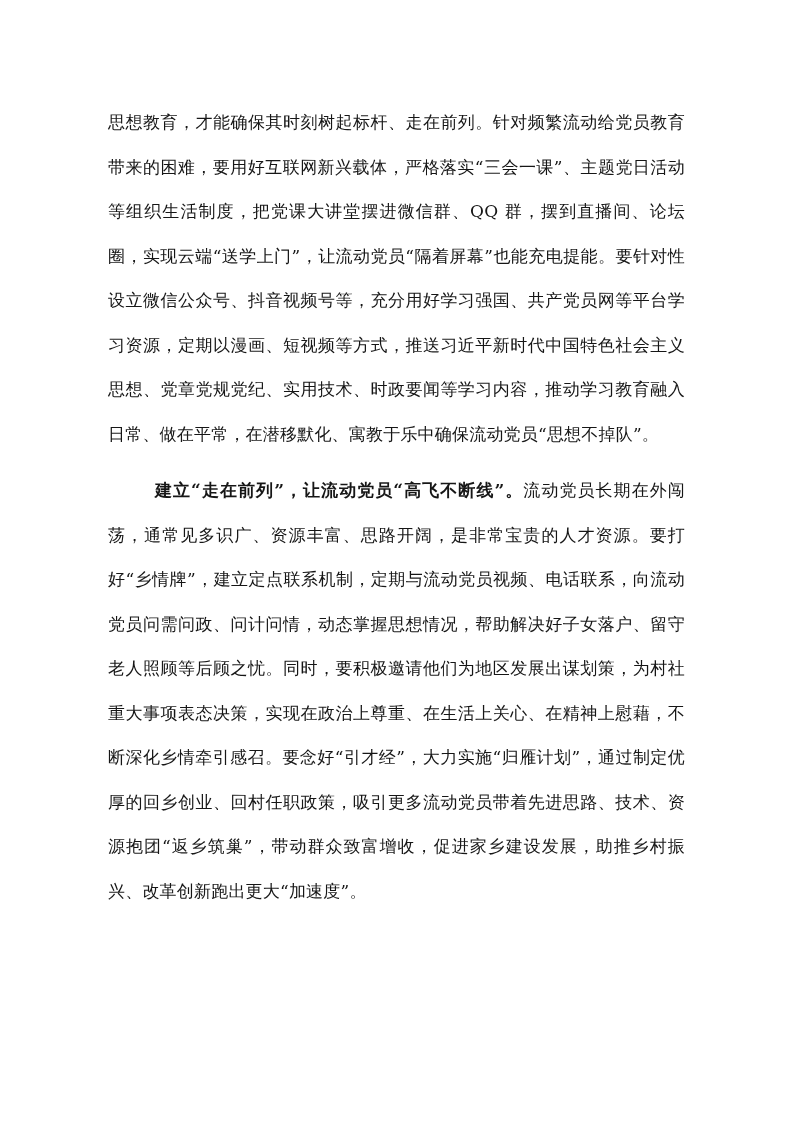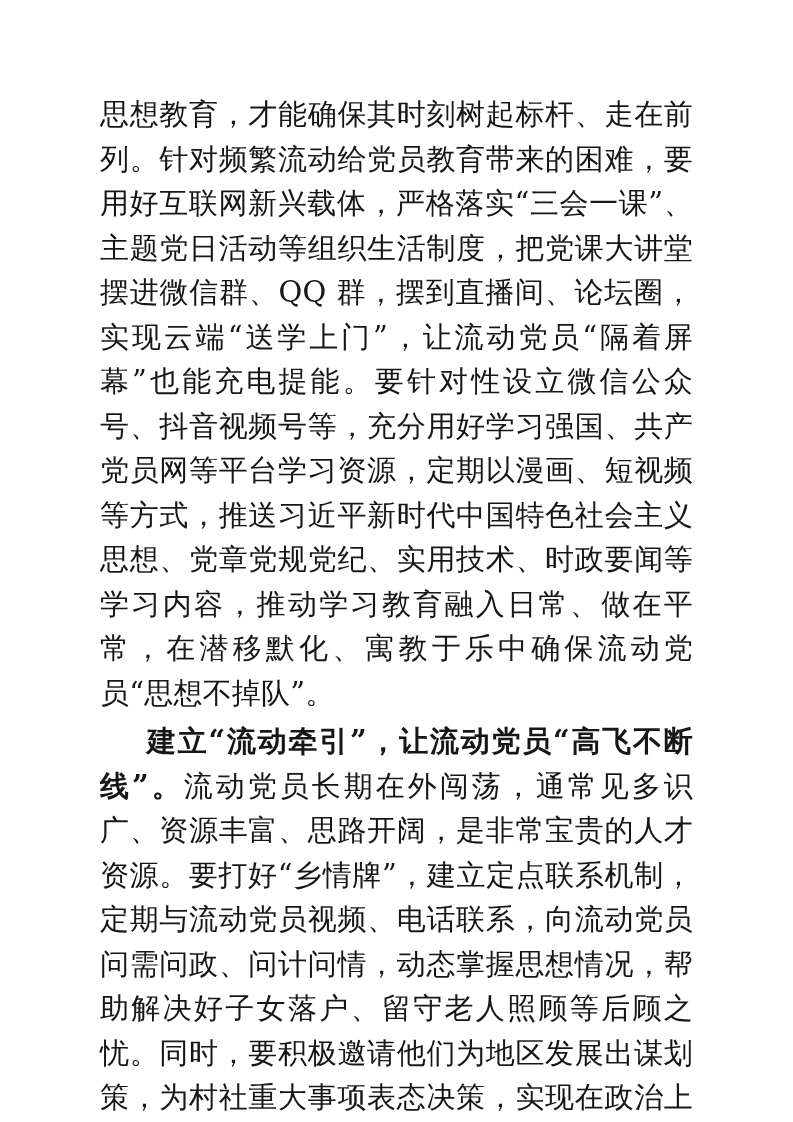--- a/index.html
+++ b/index.html
@@ -18,22 +18,22 @@
     width: 793px;
     height: 1122px;
     background: #ffffff;
     box-sizing: border-box;
     padding: 88px 96px 60px 96px;
   }
   .doc-body {
     width: 601px;
   }
   p.para {
-    margin: 4px;
-    font-size: 29px;
+    margin: 12px;
+    font-size: 17px;
     line-height: 44.5px;
     text-align: justify;
     text-justify: inter-ideograph;
     letter-spacing: 0.2px;
     color: #161616;
   }
   p.para + p.para {
     margin-top: 0px;
   }
   p.indent {
@@ -44,16 +44,16 @@
   }
 </style>
 </head>
 <body>
 
 <div class="page">
   <div class="doc-body">
 
     <p class="para">思想教育，才能确保其时刻树起标杆、走在前列。针对频繁流动给党员教育带来的困难，要用好互联网新兴载体，严格落实“三会一课”、主题党日活动等组织生活制度，把党课大讲堂摆进微信群、QQ 群，摆到直播间、论坛圈，实现云端“送学上门”，让流动党员“隔着屏幕”也能充电提能。要针对性设立微信公众号、抖音视频号等，充分用好学习强国、共产党员网等平台学习资源，定期以漫画、短视频等方式，推送习近平新时代中国特色社会主义思想、党章党规党纪、实用技术、时政要闻等学习内容，推动学习教育融入日常、做在平常，在潜移默化、寓教于乐中确保流动党员“思想不掉队”。</p>
 
-    <p class="para indent"><span class="bold-lead">建立“流动牵引”，让流动党员“高飞不断线”。</span><span>流动党员长期在外闯荡，通常见多识广、资源丰富、思路开阔，是非常宝贵的人才资源。要打好“乡情牌”，建立定点联系机制，定期与流动党员视频、电话联系，向流动党员问需问政、问计问情，动态掌握思想情况，帮助解决好子女落户、留守老人照顾等后顾之忧。同时，要积极邀请他们为地区发展出谋划策，为村社重大事项表态决策，实现在政治上尊重、在生活上关心、在精神上慰藉，不断深化乡情牵引感召。要念好“引才经”，大力实施“归雁计划”，通过制定优厚的回乡创业、回村任职政策，吸引更多流动党员带着先进思路、技术、资源抱团“返乡筑巢”，带动群众致富增收，促进家乡建设发展，助推乡村振兴、改革创新跑出更大“加速度”。</span></p>
+    <p class="para indent"><span class="bold-lead">建立“走在前列”，让流动党员“高飞不断线”。</span><span>流动党员长期在外闯荡，通常见多识广、资源丰富、思路开阔，是非常宝贵的人才资源。要打好“乡情牌”，建立定点联系机制，定期与流动党员视频、电话联系，向流动党员问需问政、问计问情，动态掌握思想情况，帮助解决好子女落户、留守老人照顾等后顾之忧。同时，要积极邀请他们为地区发展出谋划策，为村社重大事项表态决策，实现在政治上尊重、在生活上关心、在精神上慰藉，不断深化乡情牵引感召。要念好“引才经”，大力实施“归雁计划”，通过制定优厚的回乡创业、回村任职政策，吸引更多流动党员带着先进思路、技术、资源抱团“返乡筑巢”，带动群众致富增收，促进家乡建设发展，助推乡村振兴、改革创新跑出更大“加速度”。</span></p>
 
   </div>
 </div>
 
 </body></html>

